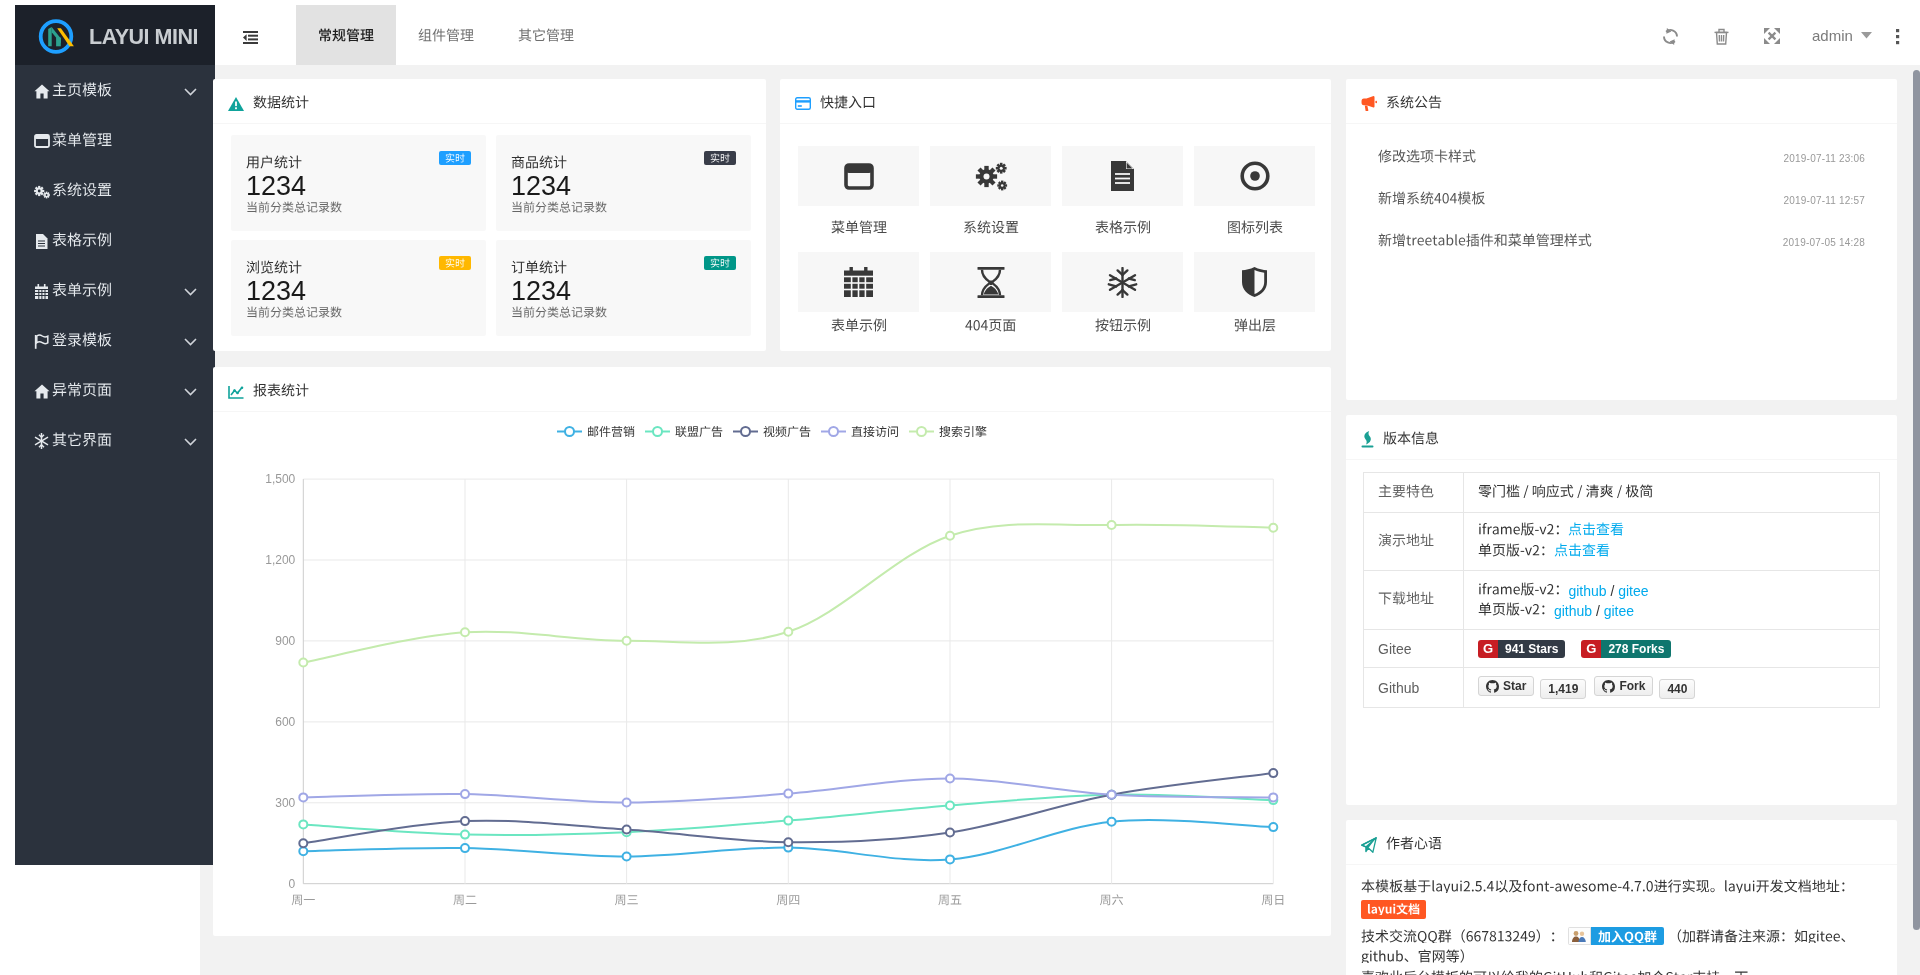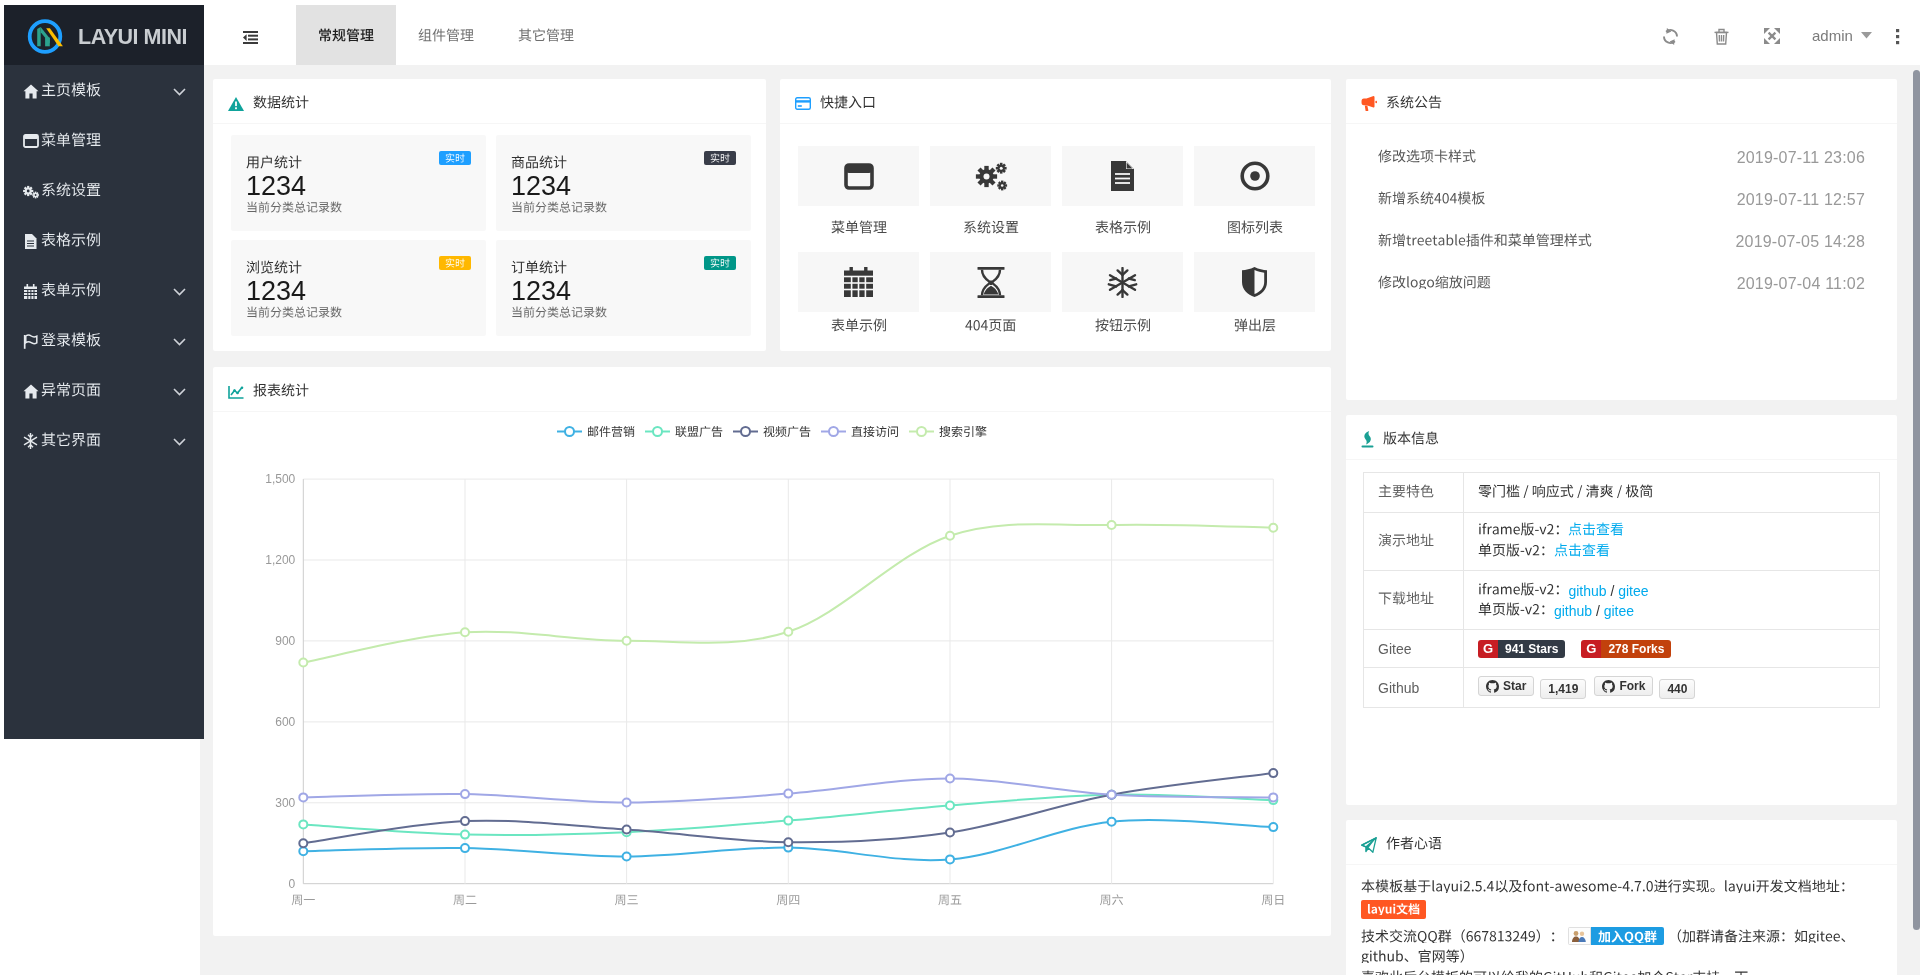--- a/index.html
+++ b/index.html
@@ -1,35 +1,35 @@
 <!DOCTYPE html>
 <html><head><meta charset="utf-8"><title>layuimini</title><style>
 *{margin:0;padding:0;box-sizing:content-box}
 body{width:1920px;height:975px;background:#fff;font-family:"Liberation Sans",sans-serif;position:relative;overflow:hidden}
 .abs{position:absolute}
 .z{display:inline-block}
-#side{position:absolute;left:4px;top:5px;width:200px;height:734px;background:#2b323d}
+#side{position:absolute;left:15px;top:5px;width:200px;height:860px;background:#2b323d}
 #logo{position:absolute;left:0;top:0;width:200px;height:60px;background:#1c212a}
 #header{position:absolute;left:200px;top:5px;width:1720px;height:60px;background:#fff}
 #content{position:absolute;left:200px;top:65px;width:1720px;height:910px;background:#f2f2f2}
 .mi{position:absolute;left:0;width:200px;height:50px;display:flex;align-items:center}
 .mi .ic{width:17px;margin-left:18px;display:flex;justify-content:center}
 .mi .tx{margin-left:2px}
 .mi .ch{position:absolute;right:18px}
 .tab{position:absolute;top:5px;height:60px;width:100px;display:flex;align-items:center;justify-content:center}
 .panel{position:absolute;background:#fff;border-radius:2px}
 .phead{height:39px;border-bottom:1px solid #f6f6f6;display:flex;align-items:center;padding:5px 15px 0 15px}
 .phead .pt{margin-left:9px}
 .card{position:absolute;background:#f8f8f8;border-radius:2px}
 .card .abs svg{display:block}
 .badge{position:absolute;top:16px;right:15px;height:14px;display:flex;align-items:center;padding:0 6px;border-radius:2px;color:#fff;font-size:11px}
 .qbox{position:absolute;width:121px;height:60px;background:#f7f7f7;display:flex;align-items:center;justify-content:center}
 .qlab{position:absolute;width:121px;text-align:center}
 .arow{position:absolute;left:32px;width:487px;height:42px;display:flex;align-items:center;justify-content:space-between}
-.arow .dt{font-size:16px;color:#999;letter-spacing:.2px}
+.arow .dt{font-size:10px;color:#999;letter-spacing:.2px}
 table.vt{border-collapse:collapse;position:absolute;left:17px;top:57px}
 table.vt td{border:1px solid #e6e6e6;padding:0 0 0 14px;vertical-align:middle}
 a.lk{color:#01AAED;text-decoration:none}
 .aline{position:absolute;left:15px;width:530px;height:20px;display:flex;align-items:center;overflow:visible;white-space:nowrap}
 .gh{display:inline-flex;align-items:center;height:18px;border:1px solid #d5d5d5;border-radius:3px;background:linear-gradient(#fcfcfc,#eee);padding:0 7px;font-size:12px;font-weight:bold;color:#333}
 </style></head><body>
 <svg width="0" height="0" style="position:absolute">
     <defs>
       <path id="g0" d="M374 795C435 750 505 686 545 640H103V567H459V347H149V274H459V27H56V-46H948V27H540V274H856V347H540V567H897V640H572L620 675C580 722 499 790 435 836Z"></path>
       <path id="g1" d="M464 462V281C464 174 421 55 50 -19C66 -35 87 -64 96 -80C485 4 541 143 541 280V462ZM545 110C661 56 812 -27 885 -83L932 -23C854 32 703 111 589 161ZM171 595V128H248V525H760V130H839V595H478C497 630 517 673 535 715H935V785H74V715H449C437 676 419 631 403 595Z"></path>
@@ -959,37 +959,20 @@
             <use href="#g4" x="9269"></use>
             <use href="#g5" x="10269"></use>
             <use href="#g6" x="11269"></use>
             <use href="#g7" x="12269"></use>
             <use href="#g69" x="13269"></use>
             <use href="#g70" x="14269"></use>
           </g>
         </svg></span>
       <span class="dt">2019-07-05 14:28</span>
     </div>
-  <div class="arow" style="top:184px">
-      <span><svg class="z" style="width:112.8px;height:14px;" viewBox="0 -880 8060 1000">
-          <g transform="scale(1,-1)" fill="#565656">
-            <use href="#g64" x="0"></use>
-            <use href="#g65" x="1000"></use>
-            <use href="#g78" x="2000"></use>
-            <use href="#g81" x="2284"></use>
-            <use href="#g82" x="2890"></use>
-            <use href="#g81" x="3454"></use>
-            <use href="#g83" x="4060"></use>
-            <use href="#g84" x="5060"></use>
-            <use href="#g85" x="6060"></use>
-            <use href="#g86" x="7060"></use>
-          </g>
-        </svg></span>
-      <span class="dt">2019-07-04 11:02</span>
-    </div>
 </div>
 
 <div class="panel" style="left:213px;top:367px;width:1118px;height:569px">
   <div class="phead">
       <svg width="16" height="14" viewBox="0 0 16 14">
         <g fill="none" stroke="#0fa39b" stroke-width="1.6">
           <path d="M1 1 V13 H15.5"></path>
           <path d="M3 10 L6.5 5.5 L9.5 8 L14 2.5"></path>
         </g>
         <circle cx="6.5" cy="5.5" r="1.3" fill="#0fa39b"></circle>
@@ -1274,21 +1257,21 @@
               </svg><a class="lk">github</a> / <a class="lk">gitee</a></div>
           </td>
         </tr>
     <tr style="height:38px">
           <td style="font-size:14px;color:#5f5f5f">Gitee</td>
           <td><span style="display:inline-flex;height:18px;border-radius:3px;overflow:hidden;font-size:12px;font-weight:bold;vertical-align:middle">
               <span style="background:#c71d23;color:#fff;width:20px;display:flex;align-items:center;justify-content:center;font-size:13px">G</span>
               <span style="background:#323a45;color:#fff;display:flex;align-items:center;padding:0 7px">941 Stars</span>
             </span><span style="display:inline-block;width:16px"></span><span style="display:inline-flex;height:18px;border-radius:3px;overflow:hidden;font-size:12px;font-weight:bold;vertical-align:middle">
               <span style="background:#c71d23;color:#fff;width:20px;display:flex;align-items:center;justify-content:center;font-size:13px">G</span>
-              <span style="background:#c2410c;color:#fff;display:flex;align-items:center;padding:4px 7px">278 Forks</span>
+              <span style="background:#0f766e;color:#fff;display:flex;align-items:center;padding:4px 7px">278 Forks</span>
             </span></td>
         </tr>
     <tr style="height:40px">
           <td style="font-size:14px;color:#5f5f5f">Github</td>
           <td><span class="gh"><svg width="13" height="13" viewBox="0 0 16 16" style="margin-right:4px">
                 <path fill="#333" d="M8 0C3.58 0 0 3.58 0 8c0 3.54 2.29 6.53 5.47 7.59.4.07.55-.17.55-.38 0-.19-.01-.82-.01-1.49-2.01.37-2.53-.49-2.69-.94-.09-.23-.48-.94-.82-1.13-.28-.15-.68-.52-.01-.53.63-.01 1.08.58 1.23.82.72 1.21 1.87.87 2.33.66.07-.52.28-.87.51-1.07-1.78-.2-3.64-.89-3.64-3.95 0-.87.31-1.59.82-2.15-.08-.2-.36-1.02.08-2.12 0 0 .67-.21 2.2.82.64-.18 1.32-.27 2-.27s1.36.09 2 .27c1.53-1.04 2.2-.82 2.2-.82.44 1.1.16 1.92.08 2.12.51.56.82 1.27.82 2.15 0 3.07-1.87 3.75-3.65 3.95.29.25.54.73.54 1.48 0 1.07-.01 1.93-.01 2.2 0 .21.15.46.55.38A8.01 8.01 0 0 0 16 8c0-4.42-3.58-8-8-8z"></path>
               </svg>Star</span><span style="display:inline-block;width:6px"></span><span class="gh" style="font-weight:bold">1,419</span><span style="display:inline-block;width:8px"></span><span class="gh"><svg width="13" height="13" viewBox="0 0 16 16" style="margin-right:4px">
                 <path fill="#333" d="M8 0C3.58 0 0 3.58 0 8c0 3.54 2.29 6.53 5.47 7.59.4.07.55-.17.55-.38 0-.19-.01-.82-.01-1.49-2.01.37-2.53-.49-2.69-.94-.09-.23-.48-.94-.82-1.13-.28-.15-.68-.52-.01-.53.63-.01 1.08.58 1.23.82.72 1.21 1.87.87 2.33.66.07-.52.28-.87.51-1.07-1.78-.2-3.64-.89-3.64-3.95 0-.87.31-1.59.82-2.15-.08-.2-.36-1.02.08-2.12 0 0 .67-.21 2.2.82.64-.18 1.32-.27 2-.27s1.36.09 2 .27c1.53-1.04 2.2-.82 2.2-.82.44 1.1.16 1.92.08 2.12.51.56.82 1.27.82 2.15 0 3.07-1.87 3.75-3.65 3.95.29.25.54.73.54 1.48 0 1.07-.01 1.93-.01 2.2 0 .21.15.46.55.38A8.01 8.01 0 0 0 16 8c0-4.42-3.58-8-8-8z"></path>
               </svg>Fork</span><span style="display:inline-block;width:6px"></span><span class="gh" style="font-weight:bold">440</span></td>
         </tr>

